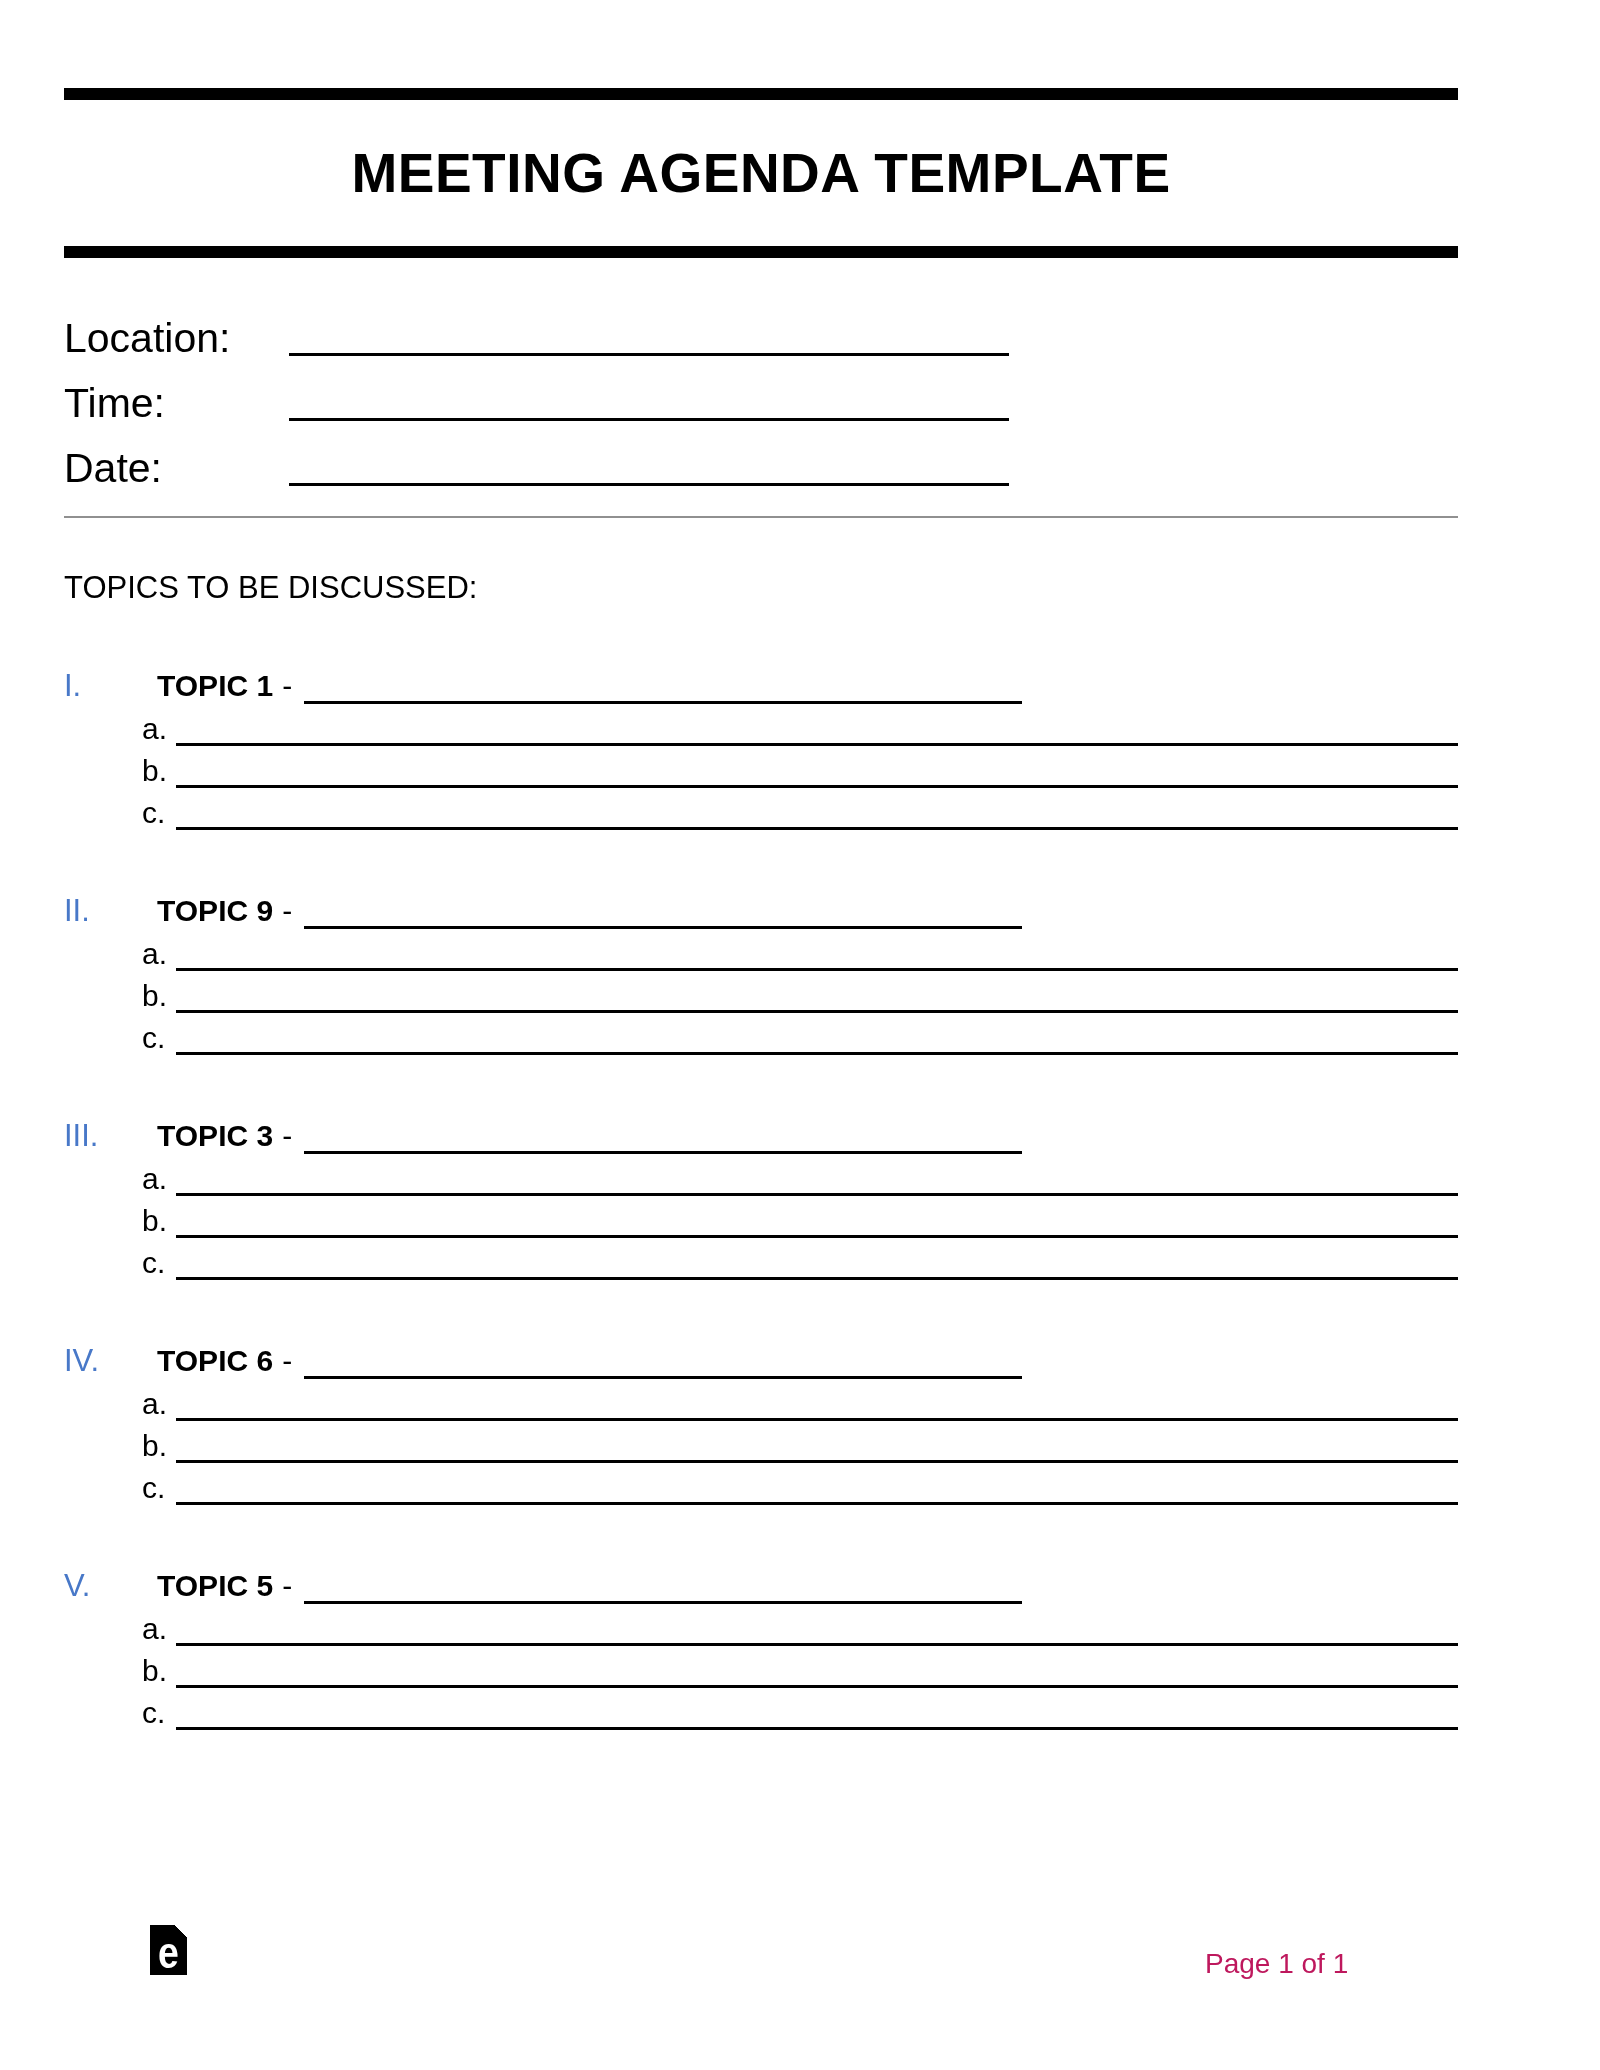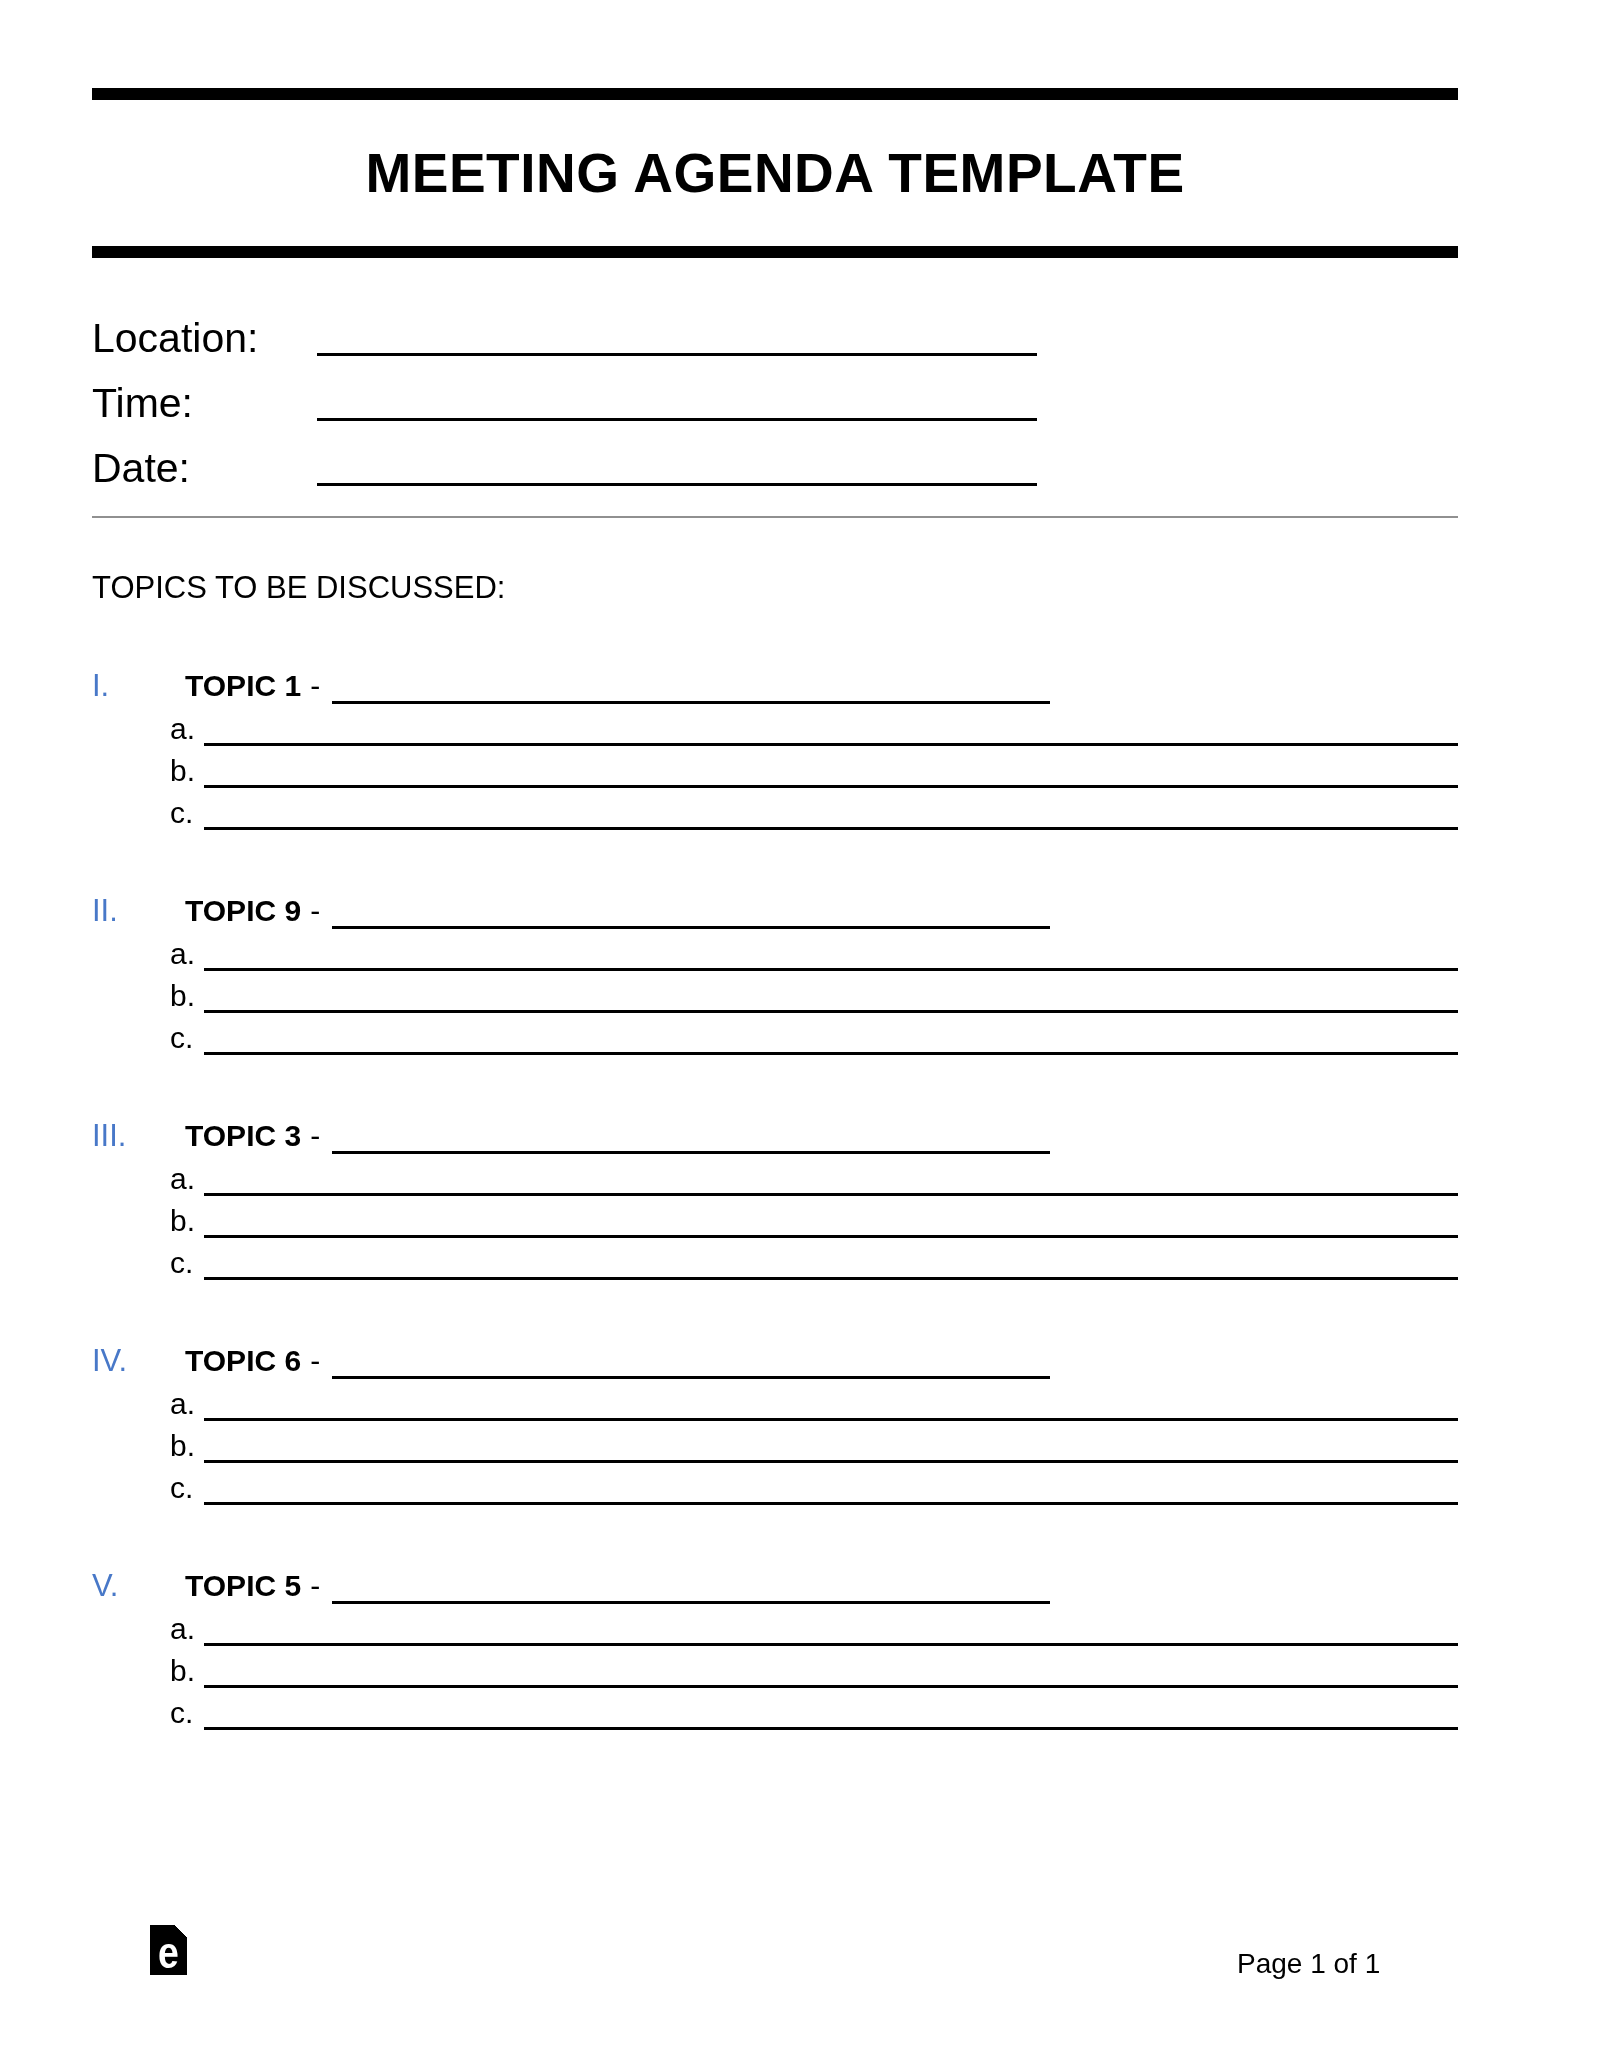--- a/index.html
+++ b/index.html
@@ -5,21 +5,21 @@
   html, body { margin: 0; padding: 0; background: #ffffff; }
   .page {
     position: relative;
     width: 1600px;
     height: 2070px;
     background: #ffffff;
     font-family: "Liberation Sans", "DejaVu Sans", sans-serif;
     color: #000000;
     overflow: hidden;
   }
-  .content { padding-left: 92px; padding-right: 142px; }
+  .content { padding-left: 64px; padding-right: 142px; }
 
   
   .rule { height: 12px; background: #000000; }
   .rule-top { margin-top: 88px; }
   .doc-title {
     margin: 0;
     padding: 40px 0;
     font-size: 55px;
     line-height: 66px;
     font-weight: 700;
@@ -66,22 +66,21 @@
     font-weight: 700;
     text-align: center;
     transform: scaleX(0.85);
   }
   .page-indicator {
     position: absolute;
     left: 1205px;
     top: 1948px;
     font-size: 28px;
     line-height: 32px;
-    color: #000000;
-    margin-left: 32px;
+    color: #be185d;
   }
 </style>
 </head>
 <body>
 
 <div class="page">
   <div class="content">
 
     <div class="rule rule-top"></div>
     <h1 class="doc-title">MEETING AGENDA TEMPLATE</h1>

